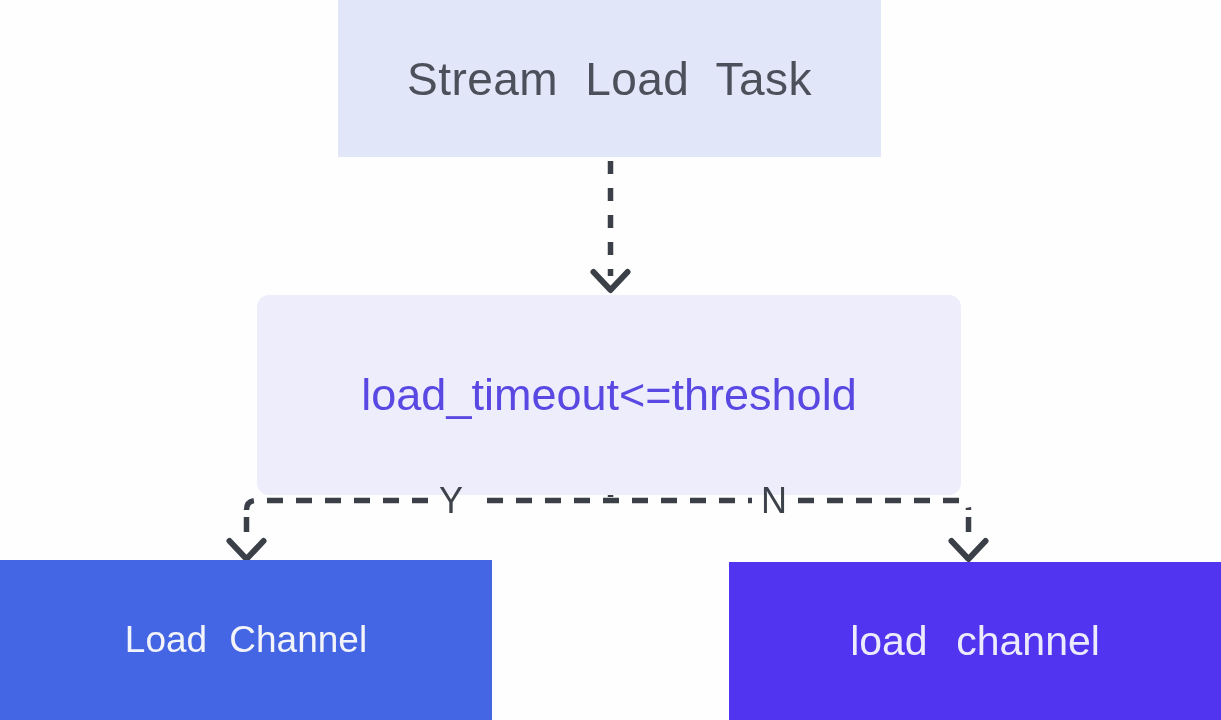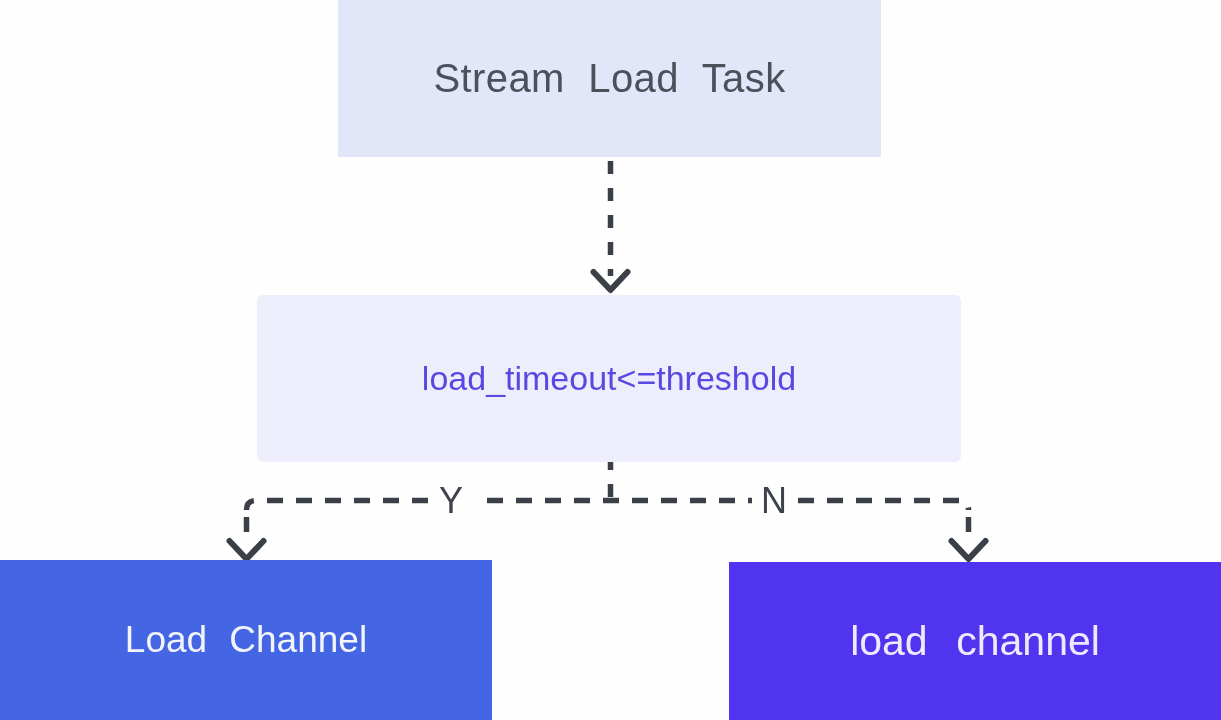--- a/index.html
+++ b/index.html
@@ -26,31 +26,31 @@
     align-items: center;
     justify-content: center;
     text-align: center;
     box-sizing: border-box;
   }
   .node-top {
     left: 338px; top: 0;
     width: 543px; height: 157px;
     background: var(--top-node-bg, #e2e6f9);
     color: var(--top-node-text, #4b505b);
-    font-size: 40px;
+    font-size: 46px;
     word-spacing: 0.30em;
     letter-spacing: 0.01em;
   }
   .node-condition {
     left: 257px; top: 295px;
-    width: 704px; height: 167px;
+    width: 704px; height: 200px;
     background: var(--condition-node-bg, #ededfc);
     color: var(--condition-node-text, #5948e2);
-    font-size: 34px;
-    border-radius: 6px;
+    font-size: 45px;
+    border-radius: 12px;
   }
   .node-left {
     left: 0; top: 560px;
     width: 492px; height: 160px;
     background: var(--left-node-bg, #4465e4);
     color: var(--left-node-text, #f3f4f9);
     font-size: 37px;
     line-height: 48px;
     word-spacing: 0.32em;
   }

